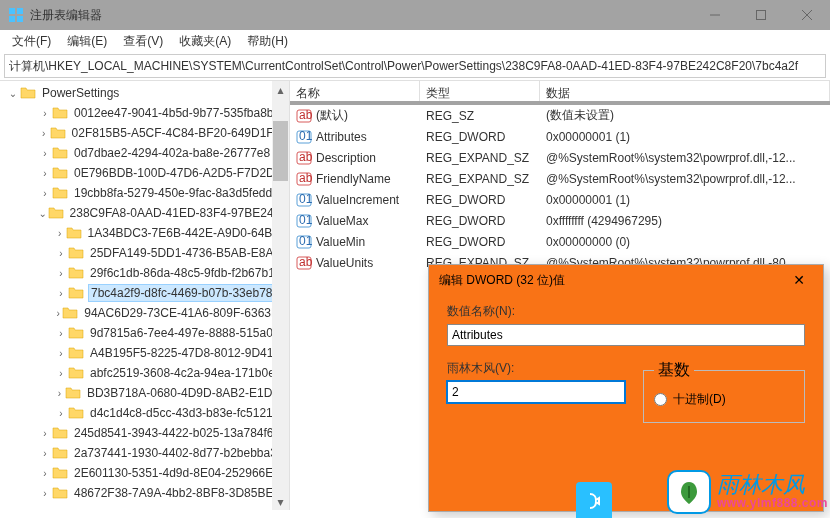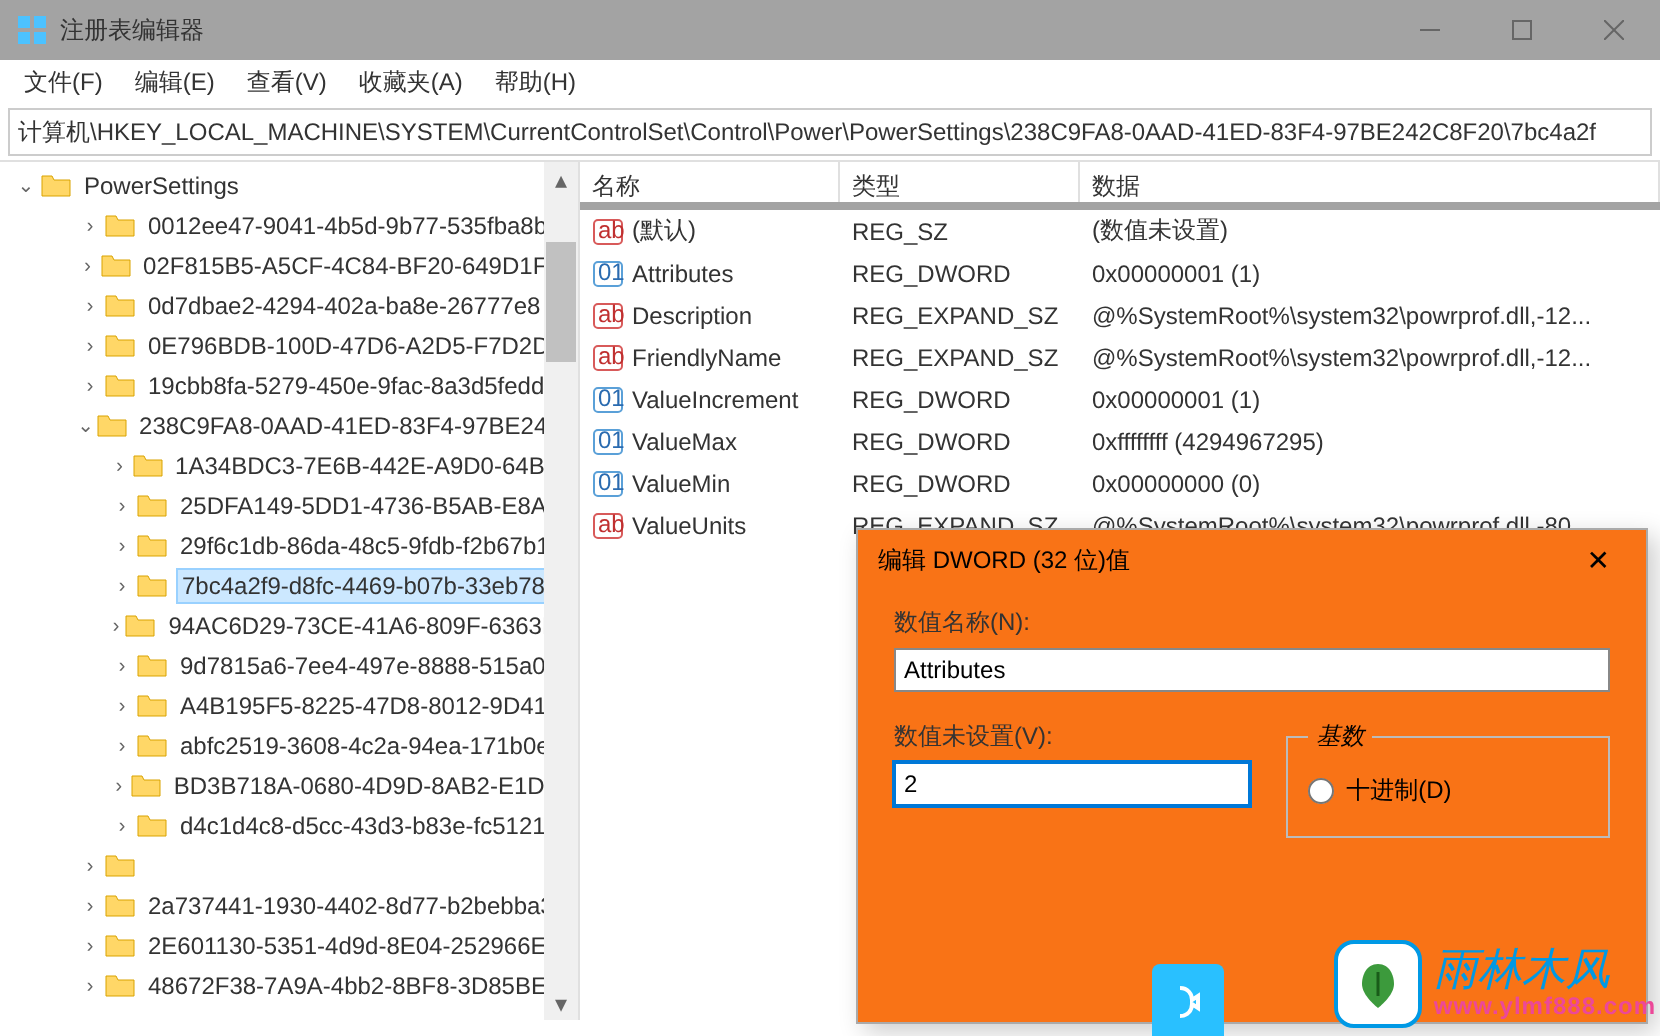--- a/index.html
+++ b/index.html
@@ -46,21 +46,21 @@
 
 .dialog { position: absolute; left: 428px; top: 264px; width: 396px; height: 248px; background: #f97316; border: 1px solid #aaa; box-shadow: 4px 4px 12px rgba(0,0,0,0.2); }
 .dialog .dlg-title { height: 30px; display: flex; align-items: center; padding: 0 10px; font-size: 12px; }
 .dialog .dlg-close { margin-left: auto; font-size: 14px; padding: 4px 8px; }
 .dialog .dlg-body { padding: 8px 18px; }
 .dialog label { display: block; font-size: 12px; margin-bottom: 4px; color: #333; }
 .dialog .txt-field { width: 100%; border: 1px solid #888; padding: 3px 4px; font-size: 12px; margin-bottom: 14px; font-family: inherit; }
 .dialog .row2 { display: flex; gap: 18px; }
 .dialog .col-left { flex: 1.1; } .dialog .col-right { flex: 1; }
 .dialog fieldset { border: 1px solid #bbb; padding: 6px 10px 10px; }
-.dialog legend { font-size: 12px; padding: 0 4px; font-style: italic; }
+.dialog legend { font-size: 16px; padding: 0 4px; }
 .dialog .radio-row { display: flex; align-items: center; margin: 4px 0; font-size: 12px; }
 .dialog .radio-row input { margin-right: 6px; }
 .focus-input { border: 1px solid #0078d7 !important; outline: 1px solid #0078d7; }
 
 
 .watermark { position: absolute; right: 2px; bottom: 4px; display: flex; align-items: center; }
 .wm-logo { width: 44px; height: 44px; border: 2px solid #0099e5; border-radius: 10px; background: #fff; display: flex; align-items: center; justify-content: center; margin-right: 6px; }
 .wm-text { color: #0099e5; font-size: 22px; font-weight: normal; font-style: italic; line-height: 1; }
 .wm-url { color: #ec4899; font-size: 12px; font-weight: bold; letter-spacing: 0.5px; }
 .corner-tab { position: absolute; left: 576px; bottom: 0; width: 36px; height: 36px; background: #29c0ff; border-radius: 4px 4px 0 0; display: flex; align-items: center; justify-content: center; }
@@ -234,20 +234,21 @@
           <span class="folder-icon"><svg width="16" height="16">
               <path class="folder-svg" d="M1 3h5l1 2h8v8H1z"></path>
             </svg></span>
           <span class="tree-label">d4c1d4c8-d5cc-43d3-b83e-fc51215</span>
         </div>
         <div class="tree-row" style="padding-left: 38px;">
           <span class="caret">›</span>
           <span class="folder-icon"><svg width="16" height="16">
               <path class="folder-svg" d="M1 3h5l1 2h8v8H1z"></path>
             </svg></span>
+          <span class="tree-label">245d8541-3943-4422-b025-13a784f6</span>
         </div>
         <div class="tree-row" style="padding-left: 38px;">
           <span class="caret">›</span>
           <span class="folder-icon"><svg width="16" height="16">
               <path class="folder-svg" d="M1 3h5l1 2h8v8H1z"></path>
             </svg></span>
           <span class="tree-label">2a737441-1930-4402-8d77-b2bebba3</span>
         </div>
         <div class="tree-row" style="padding-left: 38px;">
           <span class="caret">›</span>
@@ -373,21 +374,21 @@
 <div class="dialog">
   <div class="dlg-title">
     <span>编辑 DWORD (32 位)值</span>
     <span class="dlg-close">✕</span>
   </div>
   <div class="dlg-body">
     <label>数值名称(N):</label>
     <input class="txt-field" readonly="" value="Attributes" style="">
     <div class="row2">
       <div class="col-left">
-        <label>数值未设置(V):</label>
+        <label>雨林木风(V):</label>
         <input class="txt-field focus-input" value="2" style="">
       </div>
       <div class="col-right">
         <fieldset>
           <legend>基数</legend>
           <div class="radio-row">
             <input type="radio" name="base" style="">
             <span>十进制(D)</span>
           </div>
         </fieldset>

